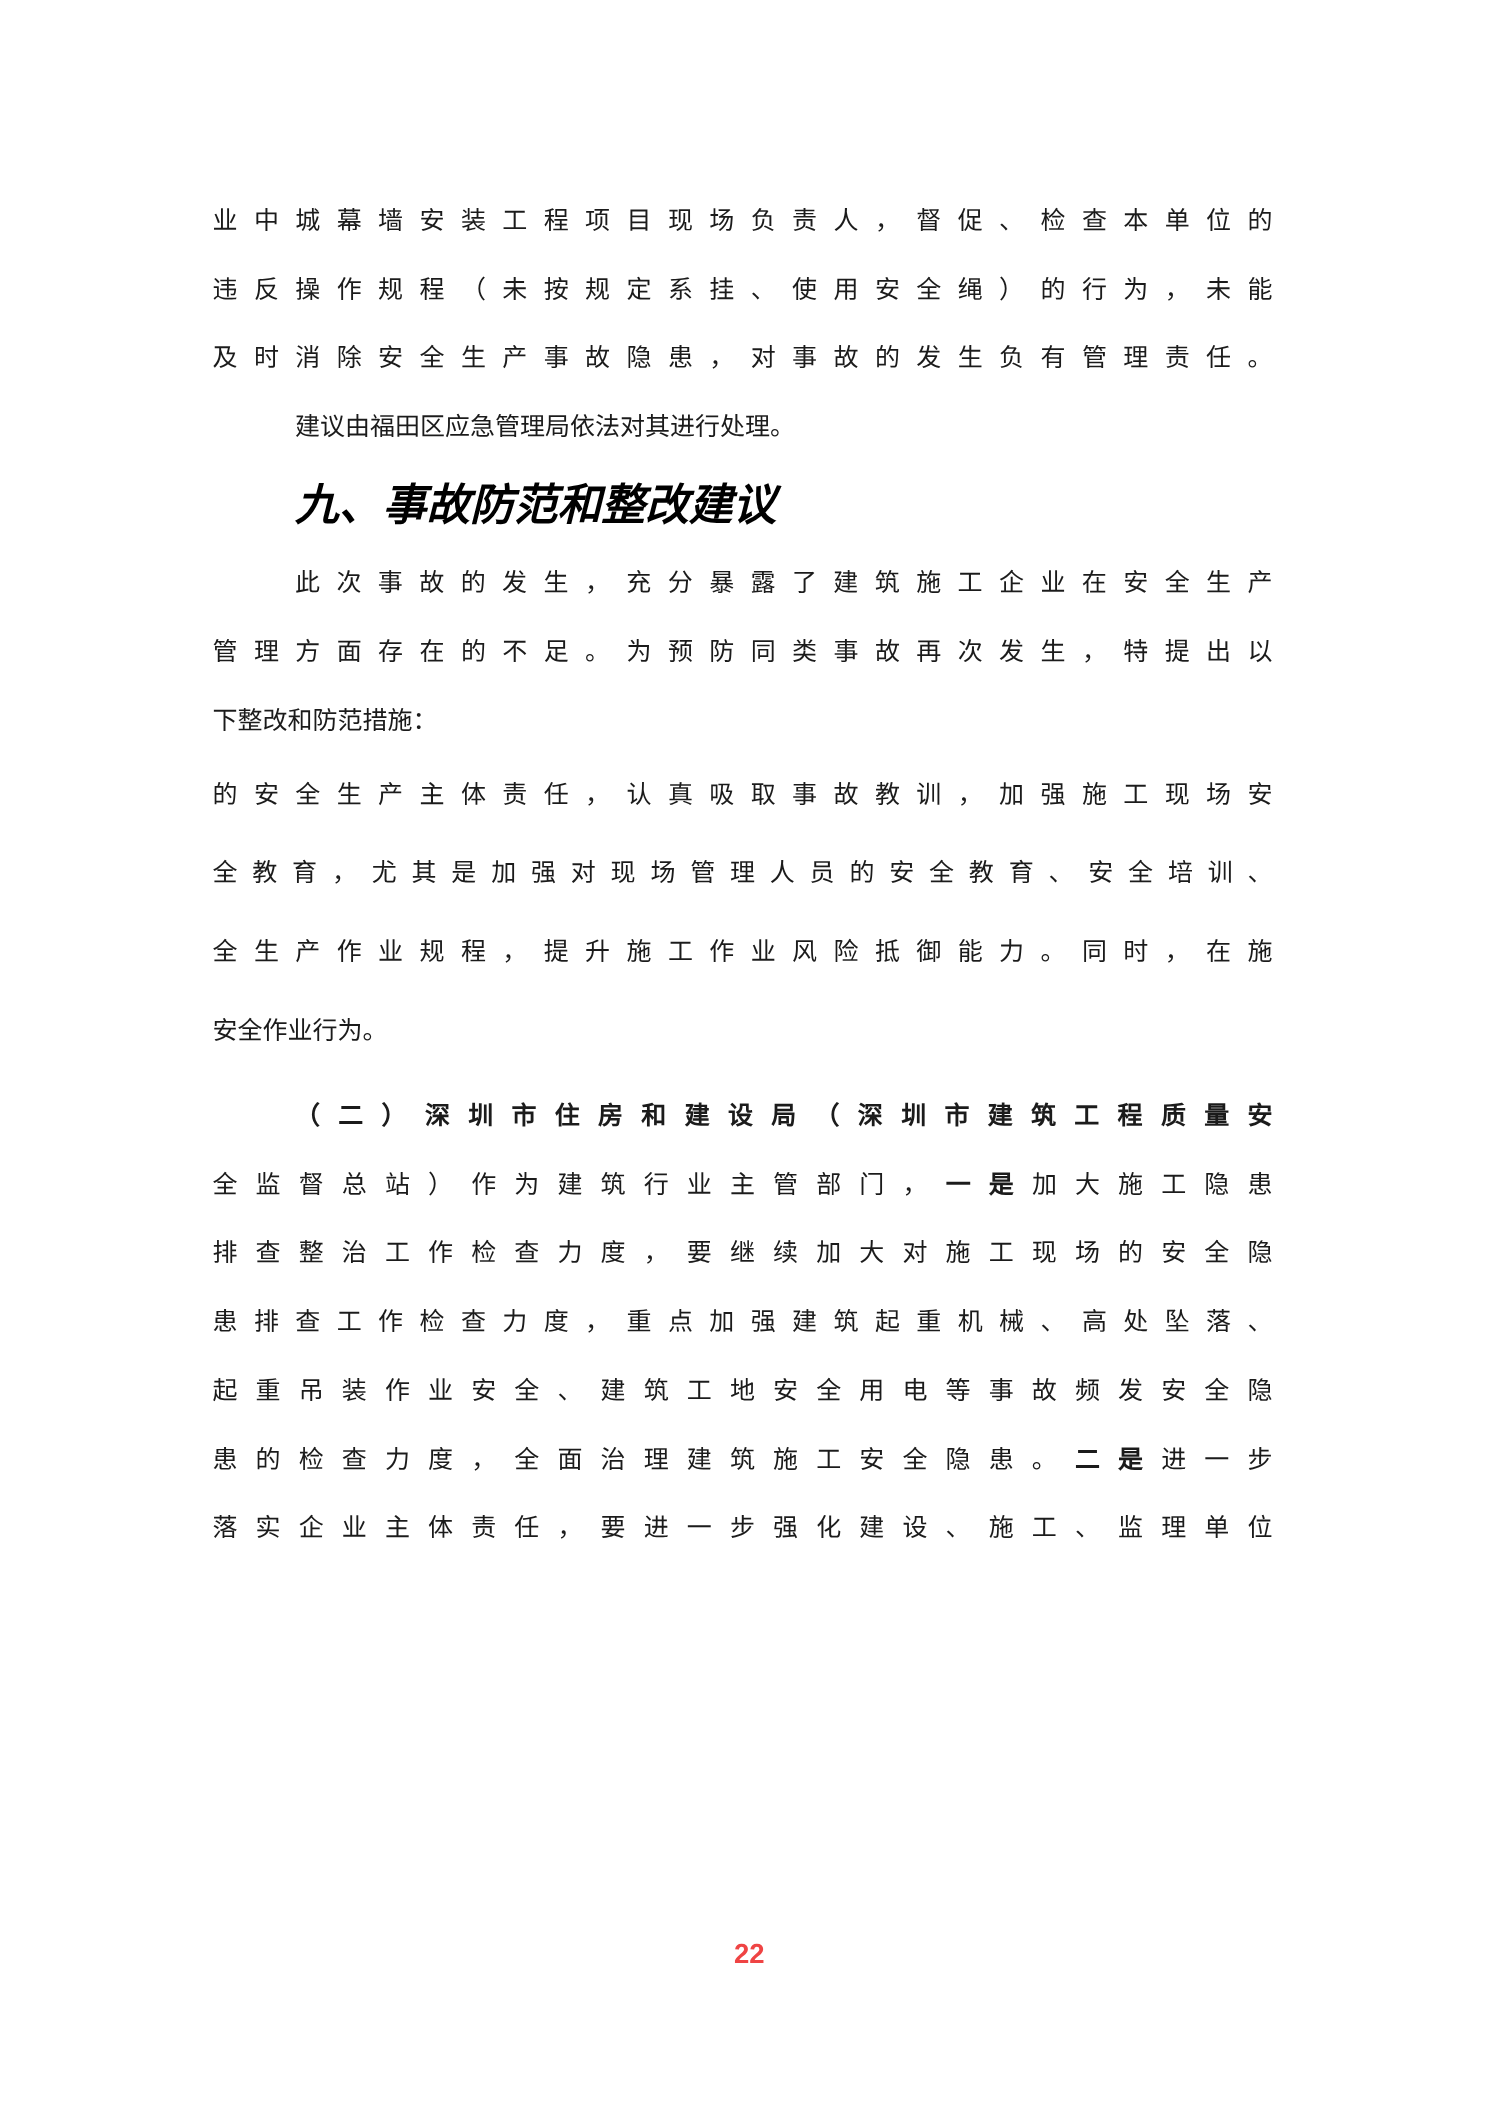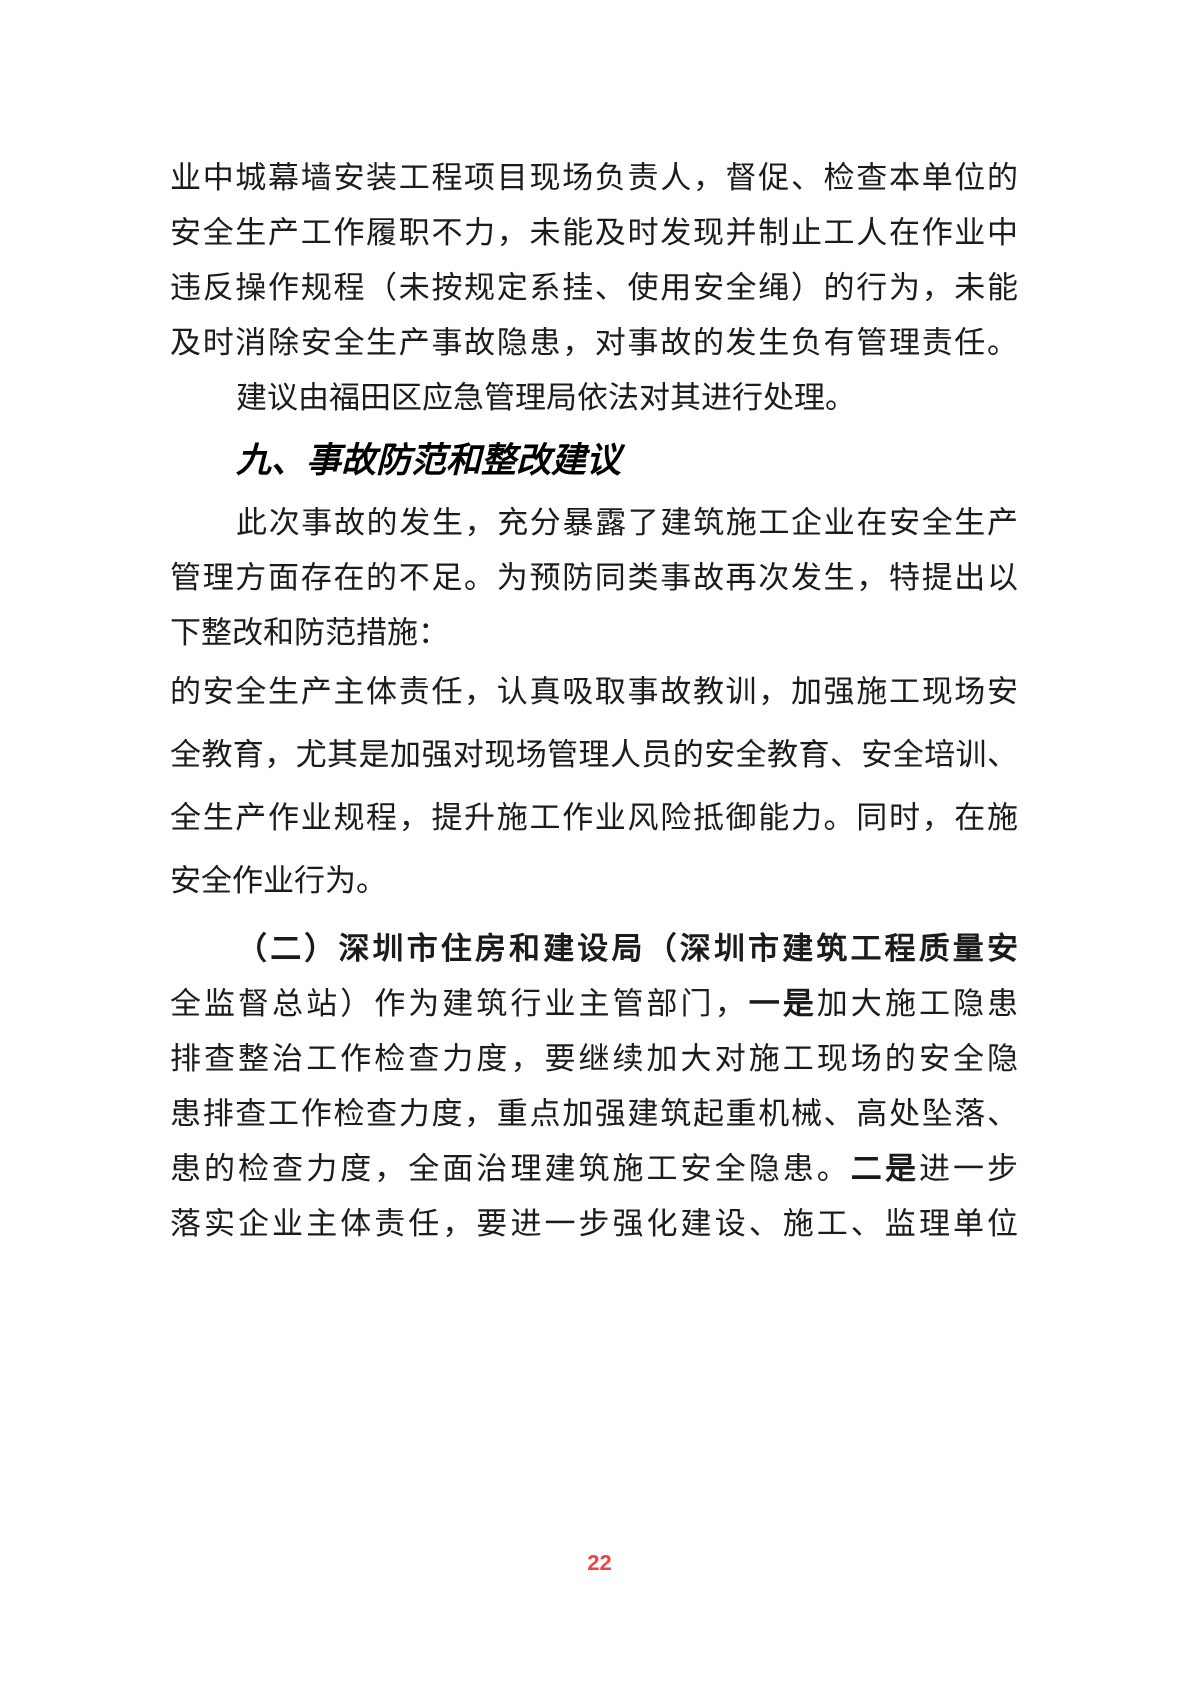--- a/index.html
+++ b/index.html
@@ -16,21 +16,21 @@
     font-family: "Liberation Serif", "DejaVu Serif", serif;
     color: #1b1b1b;
   }
   .text-block {
     position: absolute;
     left: 170px;
     top: 150px;
     width: 848px;
   }
   .line {
-    font-size: 31px;
+    font-size: 20px;
     line-height: 55px;
     text-align: justify;
     text-align-last: justify;
   }
   .lh55 { line-height: 55px; }
   .lh63 { line-height: 63px; }
   .gap-large { margin-top: 30px; }
   .gap-small { margin-top: 9px; font-weight: bold; }
   .indent { padding-left: 66px; }
   .no-justify {
@@ -59,35 +59,35 @@
     color: #ef4444;
     font-weight: bold;
   }
 </style>
 </head>
 <body>
 
 <div class="page">
   <div class="text-block" id="doc-body">
       <div class="line lh55"><span>业中城幕墙安装工程项目现场负责人，督促、检查本单位的</span></div>
-      <div class="line lh55"><span>安全生产工作履职不力，未能及时发现并制止工人在作业中</span></div>
       <div class="line lh55"><span>违反操作规程（未按规定系挂、使用安全绳）的行为，未能</span></div>
       <div class="line lh55"><span>及时消除安全生产事故隐患，对事故的发生负有管理责任。</span></div>
       <div class="line lh55 indent no-justify"><span>建议由福田区应急管理局依法对其进行处理。</span></div>
       <div class="line heading indent no-justify"><span class="bold">九、事故防范和整改建议</span></div>
       <div class="line lh55 indent"><span>此次事故的发生，充分暴露了建筑施工企业在安全生产</span></div>
       <div class="line lh55"><span>管理方面存在的不足。为预防同类事故再次发生，特提出以</span></div>
       <div class="line lh55 no-justify"><span>下整改和防范措施：</span></div>
       <div class="line lh63"><span>的安全生产主体责任，认真吸取事故教训，加强施工现场安</span></div>
       <div class="line lh63"><span>全教育，尤其是加强对现场管理人员的安全教育、安全培训、</span></div>
       <div class="line lh63"><span>全生产作业规程，提升施工作业风险抵御能力。同时，在施</span></div>
       <div class="line lh63 no-justify"><span>安全作业行为。</span></div>
       <div class="line lh55 gap-small indent"><span>（二）深圳市住房和建设局（深圳市建筑工程质量安</span></div>
       <div class="line lh55"><span>全监督总站）作为建筑行业主管部门，</span><span class="bold">一是</span><span>加大施工隐患</span></div>
       <div class="line lh55"><span>排查整治工作检查力度，要继续加大对施工现场的安全隐</span></div>
       <div class="line lh55"><span>患排查工作检查力度，重点加强建筑起重机械、高处坠落、</span></div>
+      <div class="line lh55"><span>起重吊装作业安全、建筑工地安全用电等事故频发安全隐</span></div>
       <div class="line lh55"><span>患的检查力度，全面治理建筑施工安全隐患。</span><span class="bold">二是</span><span>进一步</span></div>
       <div class="line lh55"><span>落实企业主体责任，要进一步强化建设、施工、监理单位</span></div>
     </div>
   <div class="footer">
     <span>22</span>
   </div>
 </div>
 
 </body></html>

